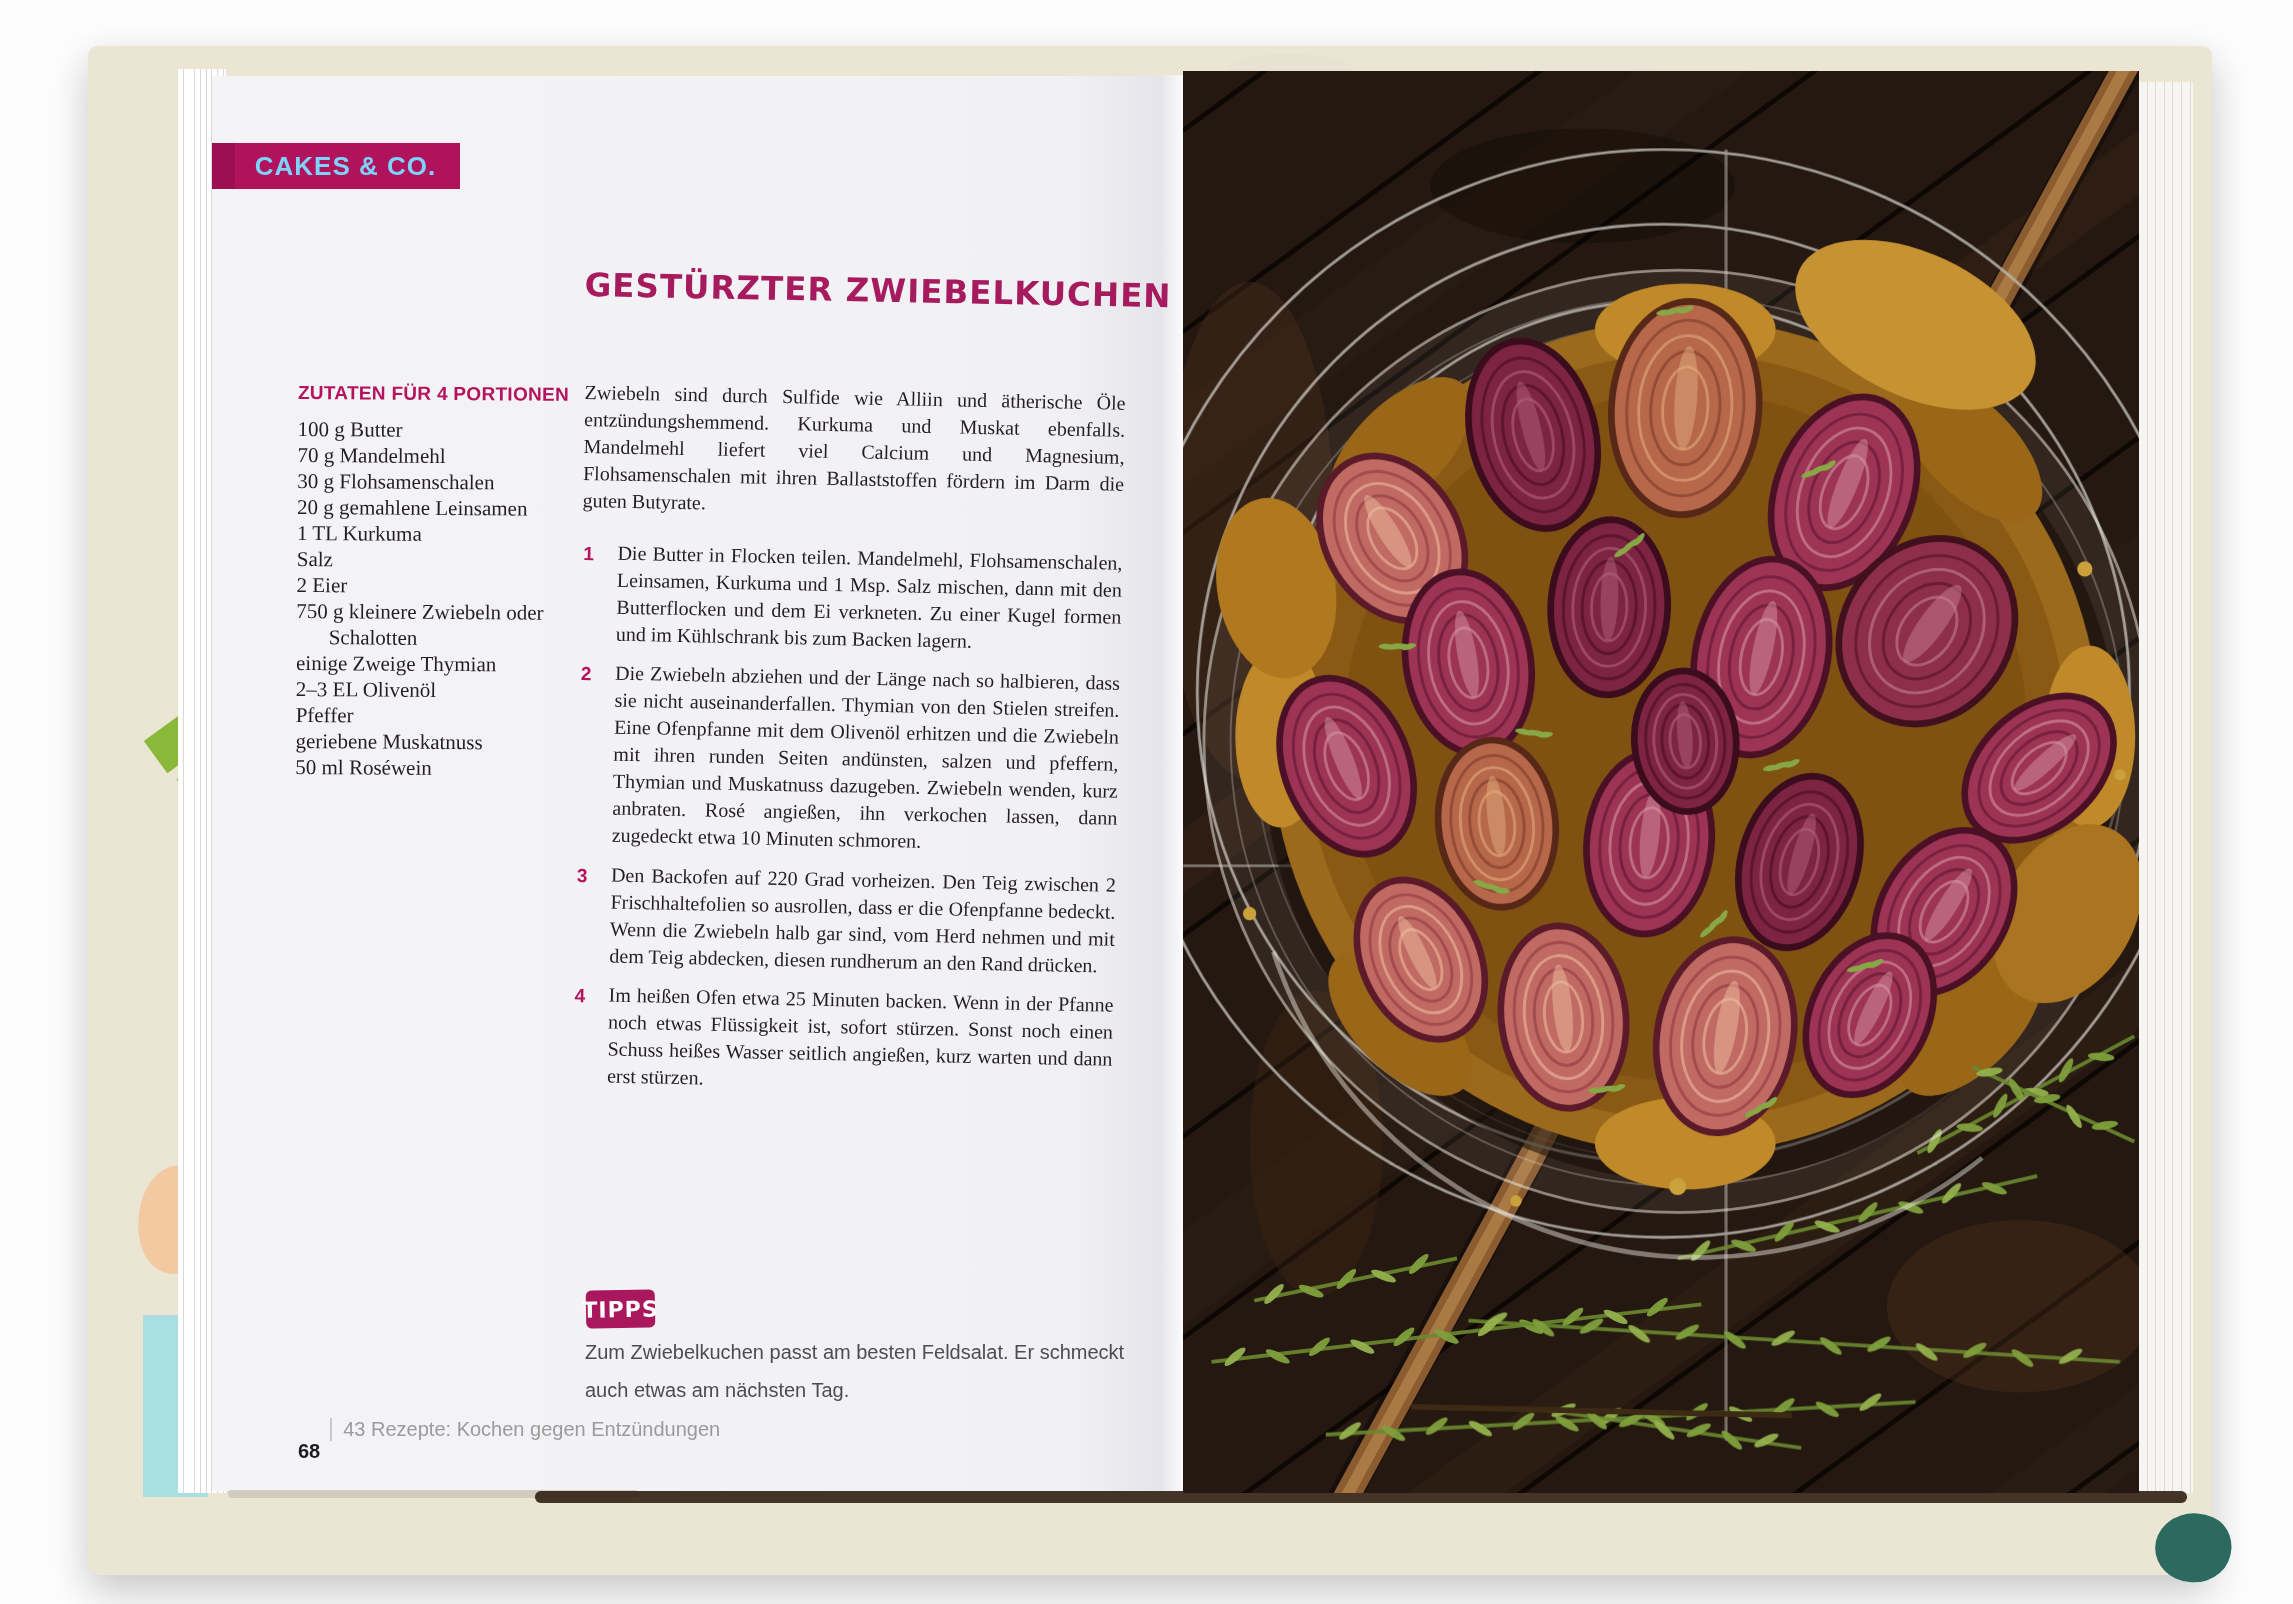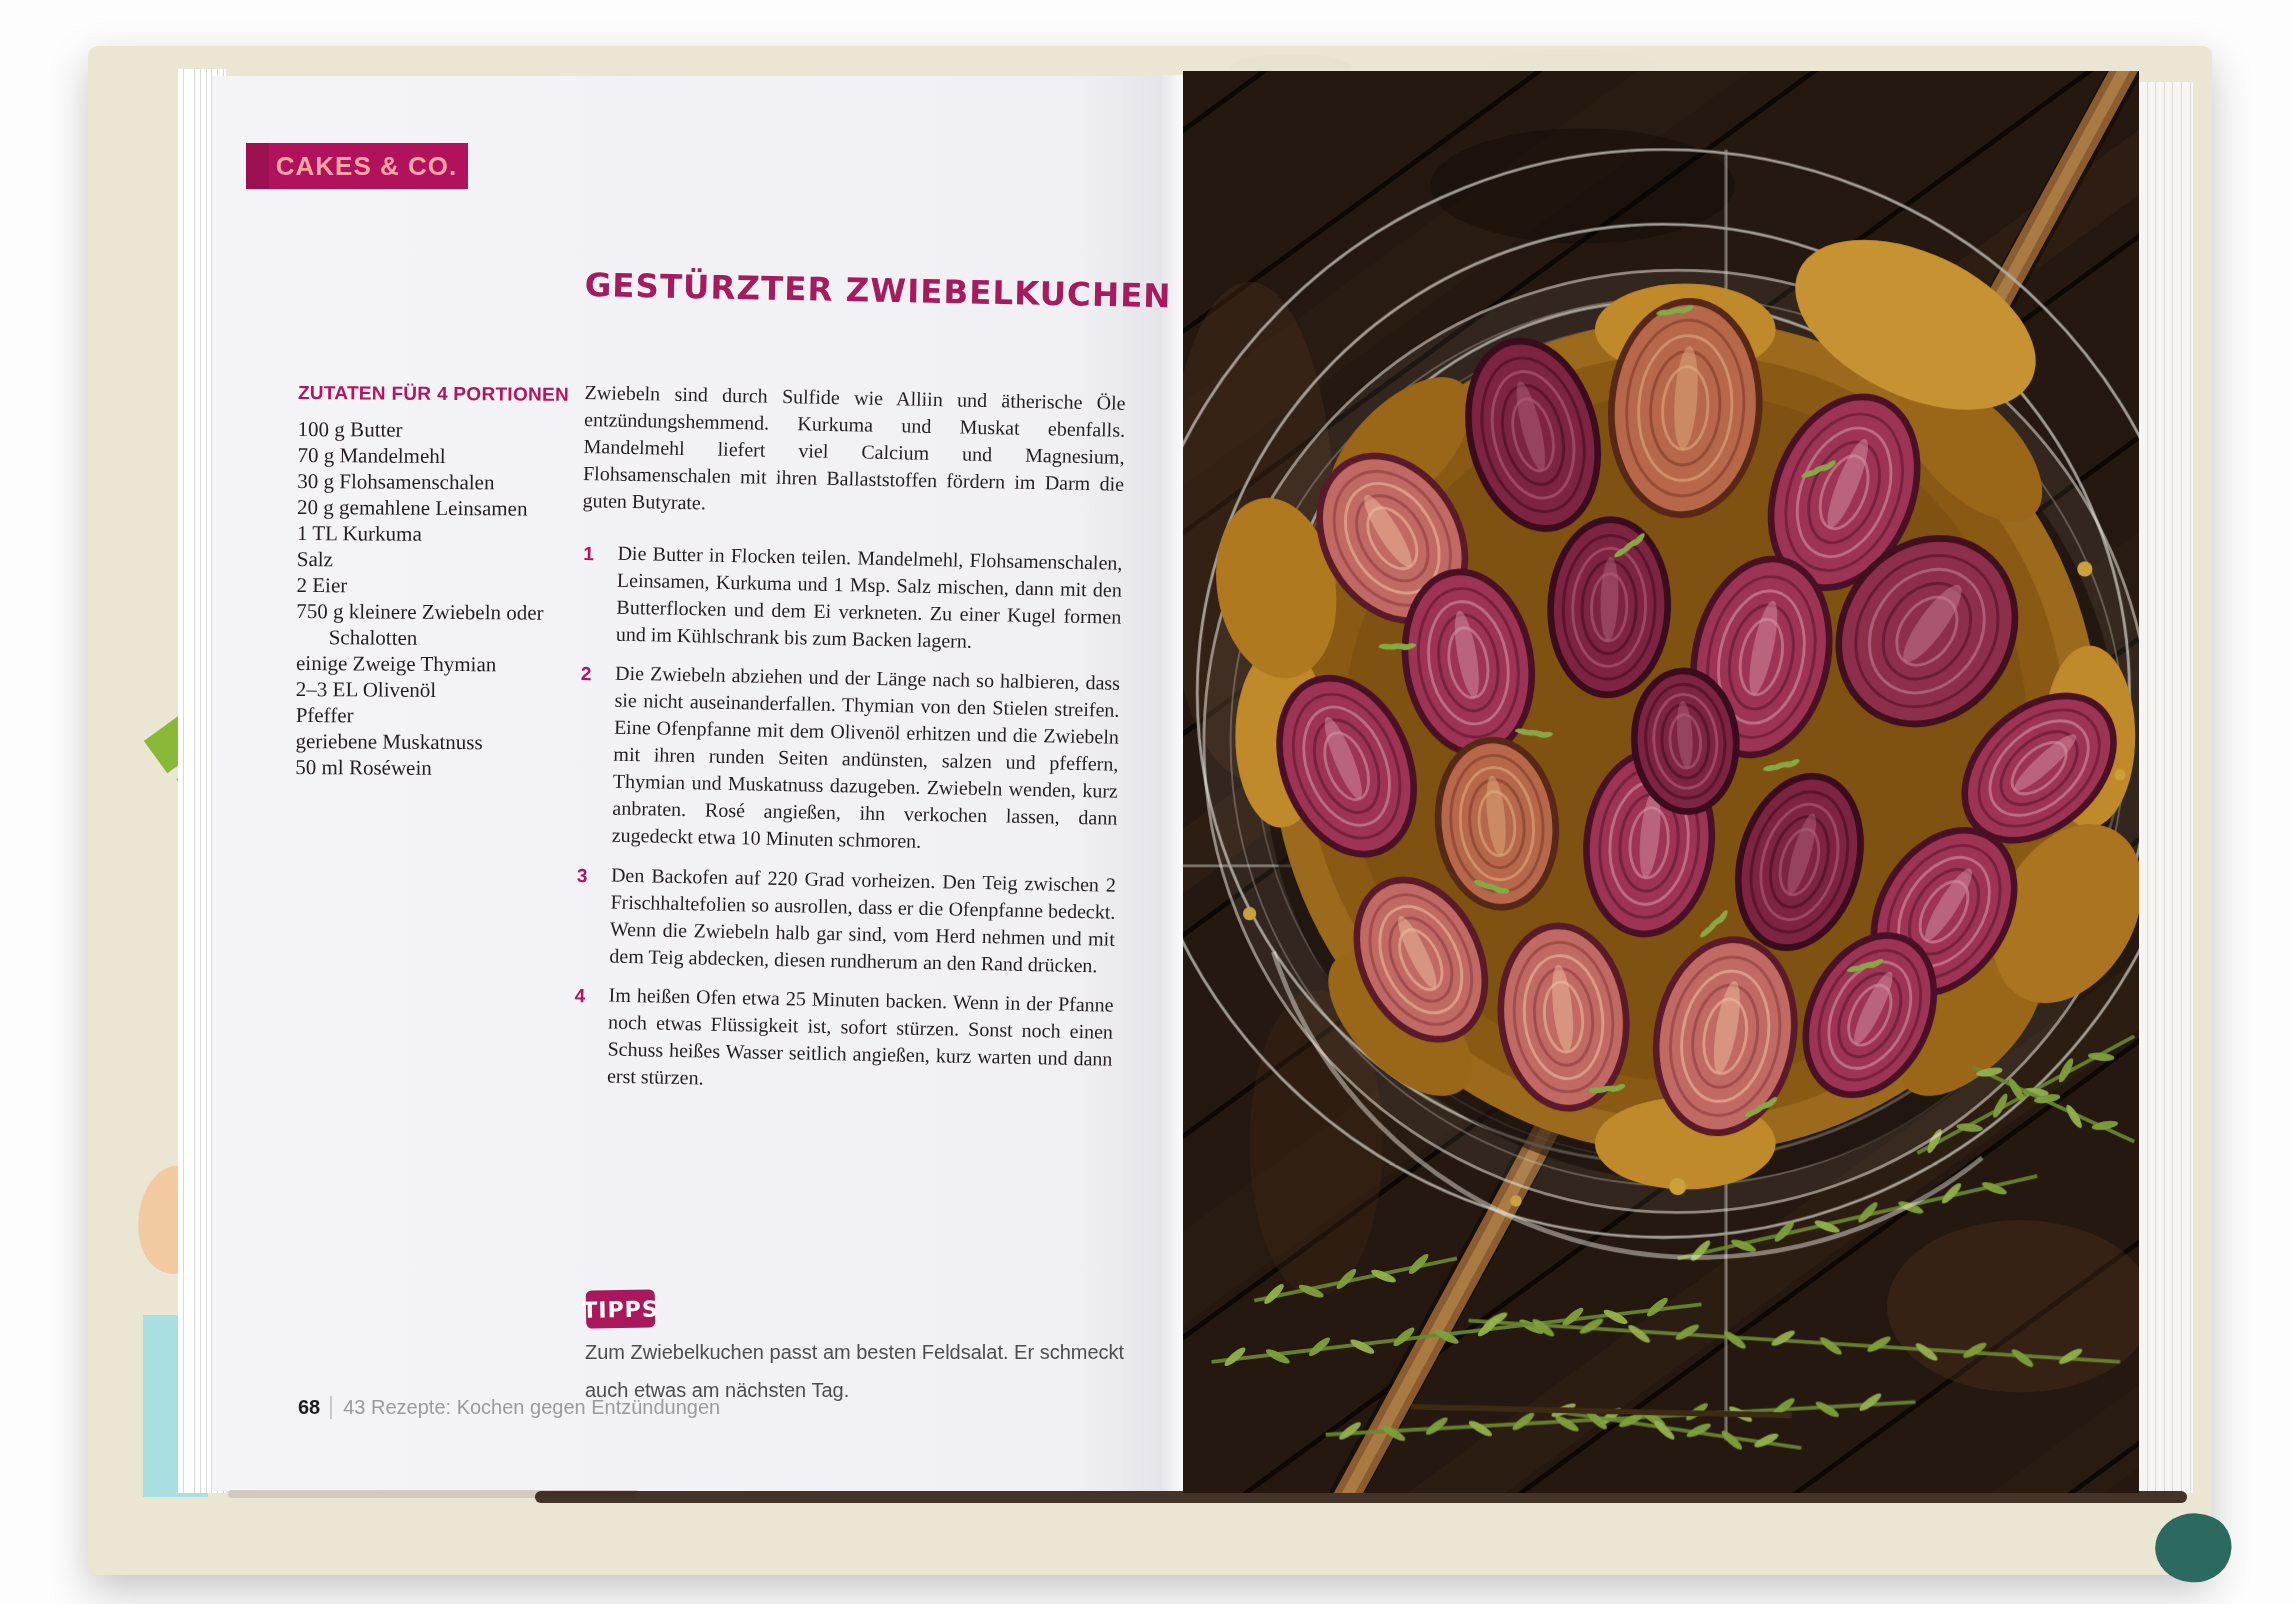--- a/index.html
+++ b/index.html
@@ -24,21 +24,21 @@
   .curl2{left:1486px;top:50px;width:172px;height:32.5px;background:#e9e4d3;border-radius:50%;}
   .page-left{left:212px;top:76px;width:950px;height:1415px;
         background:linear-gradient(to right,#f4f4f7 0,#f1f1f5 90%,#e4e4ea 100%);border-radius:1.9px;}
   .gutter{left:1162px;top:75px;width:21px;height:1417px;background:linear-gradient(to right,#e7e7ec,#fbfbfc);}
   .page-photo{left:1183px;top:71px;width:956px;height:1422px;background:#20150f;}
   .page-photo svg{position:absolute;left:0;top:0;width:100%;height:100%;}
   .bottom-shadow{left:535px;top:1491px;width:1652px;height:12.4px;background:#2c1b10;border-radius:5.7px;opacity:.88;}
   .bottom-shadow-left{left:228px;top:1490px;width:411px;height:7.6px;background:#c9c4b6;opacity:.8;border-radius:3.8px;}
 
   
-  .badge{left:246px;top:143px;width:222px;height:46px;background:#b1125c;color:#fca5a5;
+  .badge{left:212px;top:143px;width:248px;height:46px;background:#b1125c;color:#7dd3fc;
          font-size:26px;font-weight:600;letter-spacing:1px;display:flex;align-items:center;
          justify-content:center;box-sizing:border-box;padding-left:19px;}
   .badge-notch{position:absolute;left:0;top:0;width:23px;height:100%;background:#9c0f50;}
   .title{left:585px;top:266px;width:535px;font-family:"DejaVu Sans",sans-serif;font-weight:800;
          font-size:32.5px;color:#a61b5e;letter-spacing:1px;transform:rotate(1.1deg);
          transform-origin:0 0;white-space:nowrap;}
   .ing{left:298px;top:382px;width:289px;transform:rotate(.4deg);transform-origin:0 0;}
   .ing-h{font-size:19px;color:#b5135e;font-weight:700;margin:0 0 11.5px 0;letter-spacing:0.3px;}
   .ing ul{list-style:none;margin:0;padding:0;font-family:"Liberation Serif",serif;
           font-size:21px;color:#241d24;line-height:26px;}
@@ -52,21 +52,21 @@
   .steps li{position:relative;padding-left:36px;margin-bottom:12.4px;font-family:"Liberation Serif",serif;
             font-size:20px;line-height:27px;color:#241d24;text-align:justify;}
   .steps .num{position:absolute;left:1.9px;top:1px;font-family:"Liberation Sans",sans-serif;
               font-weight:700;color:#b5135e;font-size:19px;}
   .tips-badge{left:586px;top:1290px;width:69px;height:38px;background:#a9175c;border-radius:5.7px;
               color:#fff;font-weight:800;font-size:22px;display:flex;align-items:center;
               justify-content:center;letter-spacing:1px;transform:rotate(-1deg);
               font-family:"DejaVu Sans",sans-serif;}
   .tips-text{left:585px;top:1333px;width:579px;font-size:20px;line-height:38px;color:#4d4d4f;}
   .footer{left:298px;top:1396px;display:flex;align-items:center;font-size:20px;color:#9b9b9b;}
-  .footer .pn{color:#1d1d1f;font-weight:700;margin-right:9.6px;}
+  .footer .pn{color:#1d1d1f;font-weight:700;margin-right:9.6px;margin-top:44px;}
   .footer .sep{width:1.9px;height:23px;background:#c9c9c9;margin-right:11.5px;}
 </style>
 </head>
 <body>
 
 <div id="canvas">
 
   <div class="abs cover"></div>
   <div class="abs cover-shape-green"></div>
   <div class="abs cover-shape-green2"></div>

